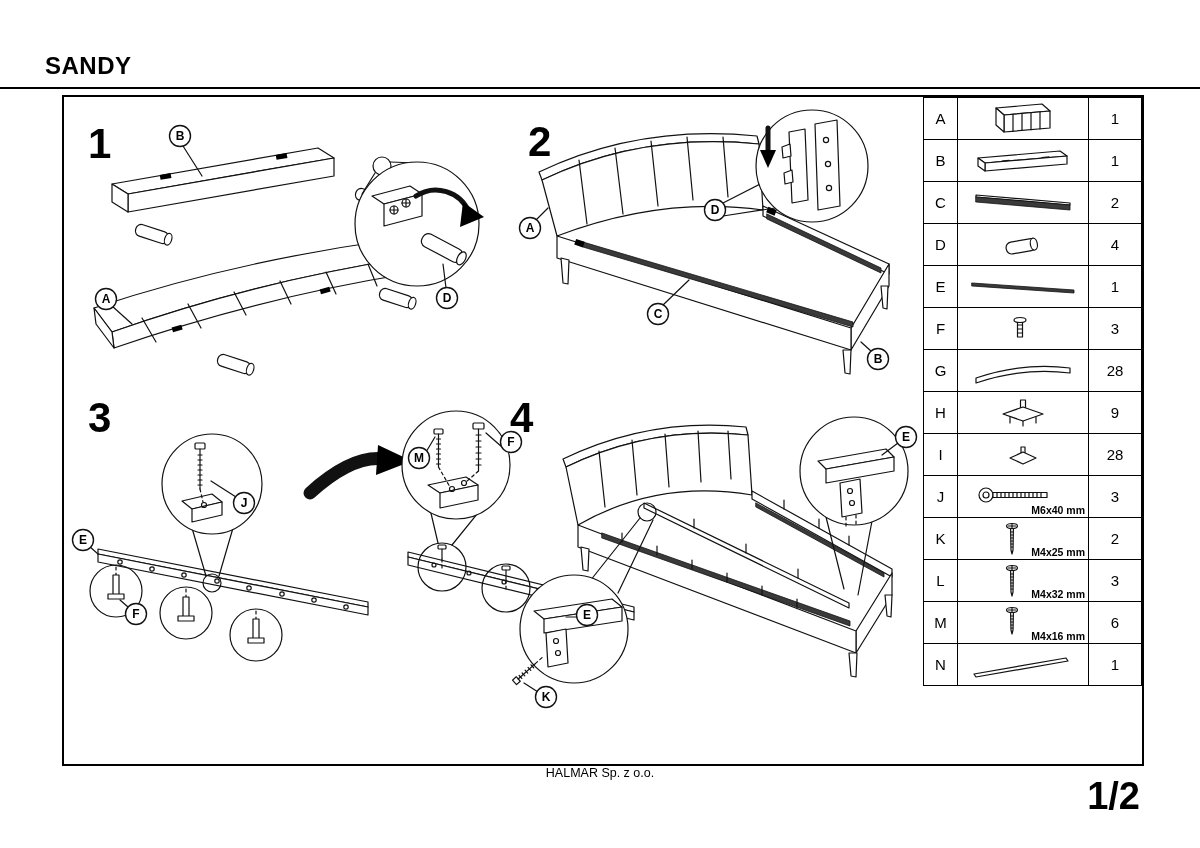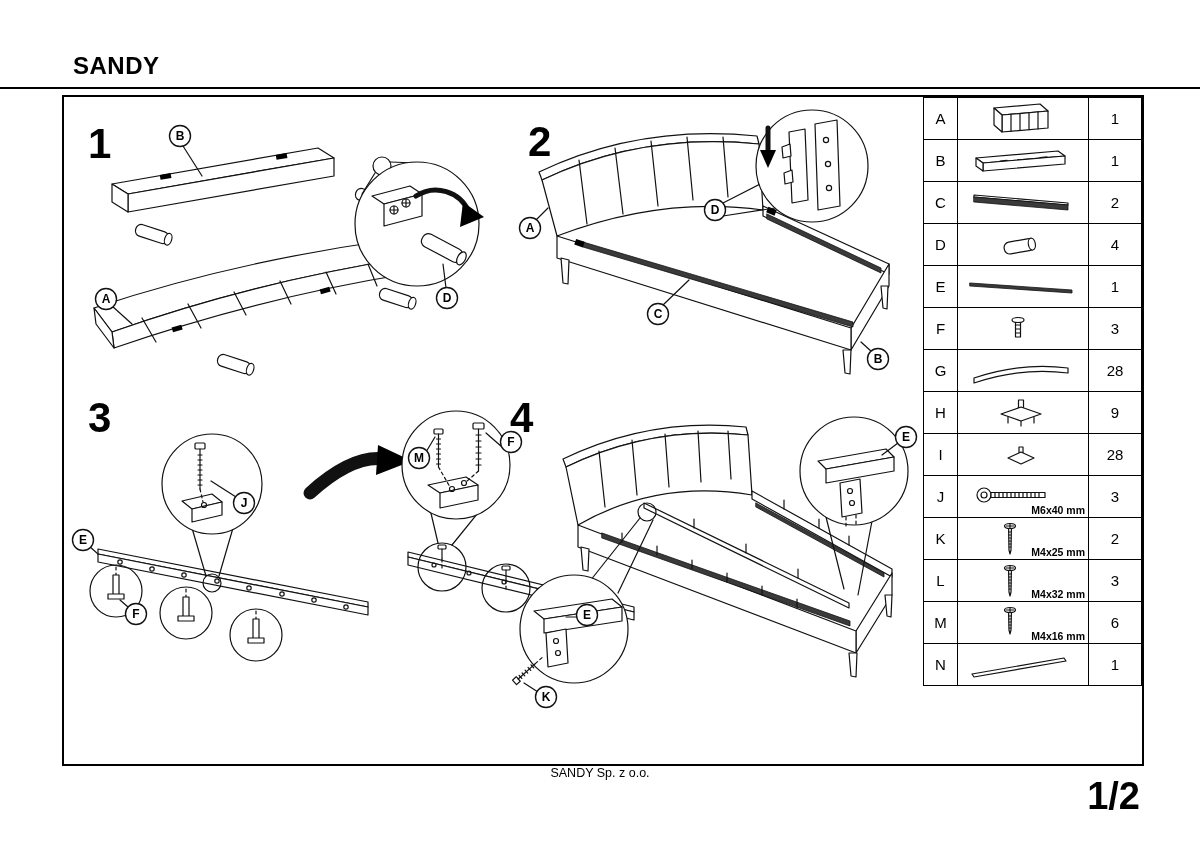--- a/index.html
+++ b/index.html
@@ -1,28 +1,28 @@
 <!DOCTYPE html>
 <html><head>
 <meta charset="utf-8">
 <style>
   html,body{margin:0;padding:0;background:#eee;}
   .page{width:1200px;height:848px;background:#fff;position:relative;font-family:"Liberation Sans",sans-serif;color:#000;overflow:hidden;}
-  .title{position:absolute;left:73px;top:52px;font-size:24px;font-weight:bold;letter-spacing:.5px;}
+  .title{position:absolute;left:45px;top:52px;font-size:24px;font-weight:bold;letter-spacing:.5px;}
   .rule{position:absolute;left:0;top:87px;width:1200px;border-top:2px solid #000;}
   .main-box{position:absolute;left:62px;top:95px;width:1078px;height:667px;border:2px solid #000;}
   .step-num{position:absolute;font-size:42px;font-weight:bold;line-height:1;}
   .step-svg{position:absolute;}
   .parts-table{position:absolute;top:0;right:0;border-collapse:collapse;background:#fff;}
   .parts-table tr{height:42px;}
   .parts-table td{border:1.5px solid #000;padding:0;}
   .pt-letter{width:33px;text-align:center;font-size:15px;}
   .pt-qty{width:52px;text-align:center;font-size:15px;}
   .pt-icon{width:130px;}
-  .iw{position:relative;width:130px;height:40px;display:flex;align-items:center;justify-content:flex-start;}
+  .iw{position:relative;width:130px;height:40px;display:flex;align-items:center;justify-content:center;}
   .size-label{position:absolute;right:3px;bottom:1px;font-size:10.5px;font-weight:bold;white-space:nowrap;}
   .footer{position:absolute;left:0;top:765px;width:1200px;text-align:center;font-size:12.5px;line-height:16.5px;}
   .page-num{position:absolute;right:60px;top:775px;font-size:38px;font-weight:bold;}
   svg *{stroke:#111;stroke-width:1.2;fill:none;stroke-linejoin:round;stroke-linecap:round;}
   svg .wf{fill:#fff;}
   svg .dk{fill:#3a3a3a;stroke:#111;stroke-width:.8;}
   svg .blk{fill:#000;stroke:none;}
   svg .dash{stroke-dasharray:3 3;}
   svg .thick{stroke-width:5;}
   svg text{stroke:none;fill:#000;font-family:"Liberation Sans",sans-serif;font-size:12px;font-weight:bold;text-anchor:middle;}
@@ -523,16 +523,16 @@
           </svg>
               </div>
             </td>
         <td class="pt-qty">1</td>
       </tr>
     </tbody>
       </table>
   </div>
 
   <div class="footer">
-    <div>SANDY Sp. z o.o.</div>
+    <div>HALMAR Sp. z o.o.</div>
   </div>
   <div class="page-num">1/2</div>
 </div>
 
 </body></html>

